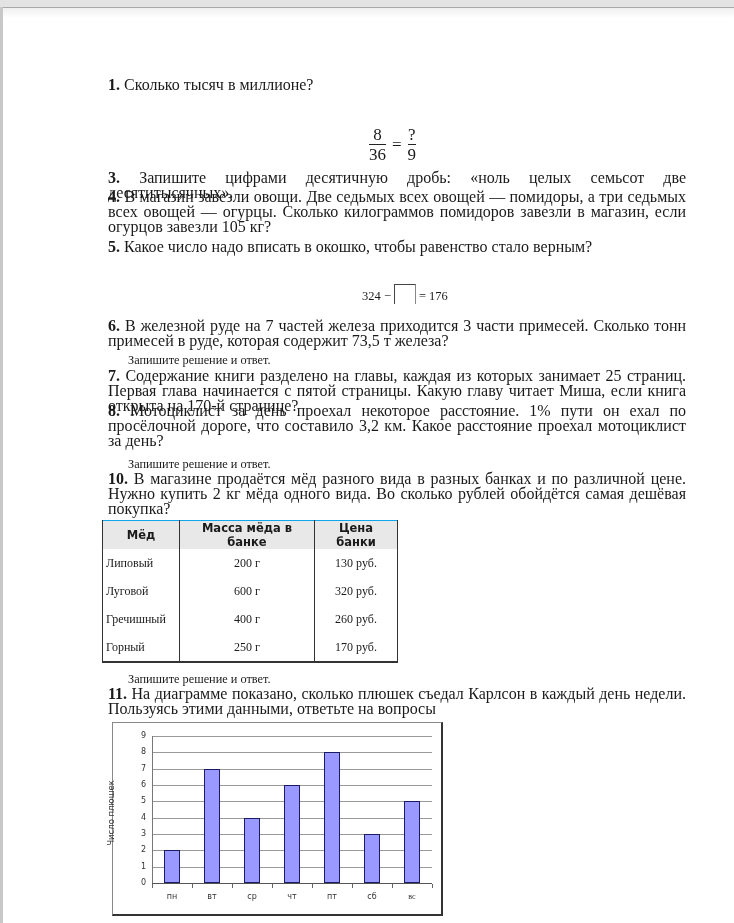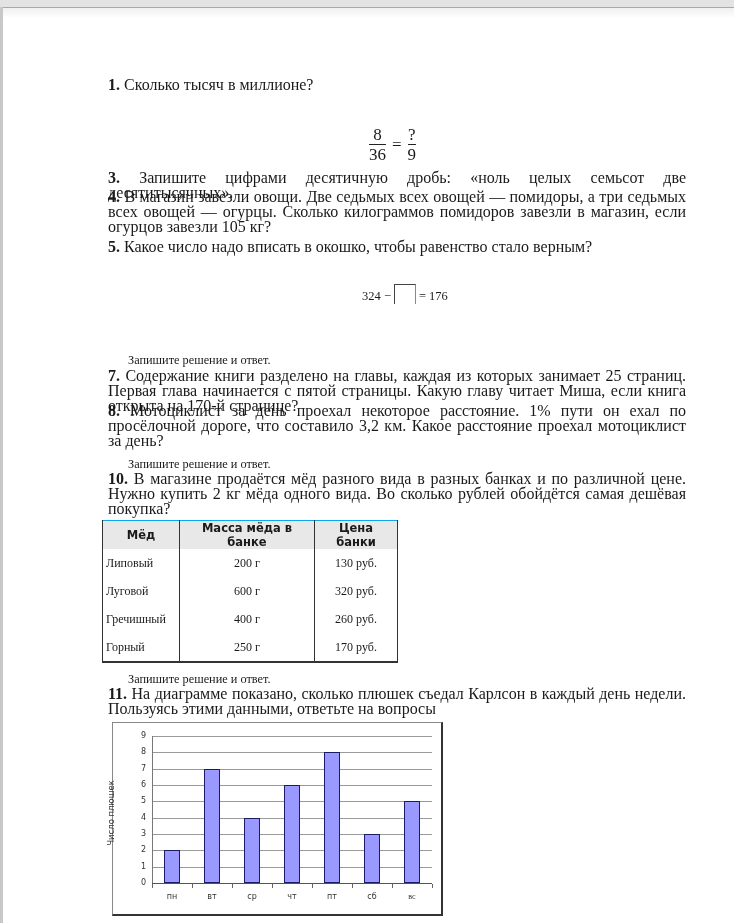--- a/index.html
+++ b/index.html
@@ -76,20 +76,23 @@
 
   <div class="p" style="top:239px">
     <b>5.</b> <span>Какое число надо вписать в окошко, чтобы равенство стало верным?</span>
   </div>
   <div class="eq2">
     <span>324 −</span>
     <span class="box"></span>
     <span>= 176</span>
   </div>
 
+  <div class="p" style="top:318px">
+    <b>6.</b> <span>В железной руде на 7 частей железа приходится 3 части примесей. Сколько тонн примесей в руде, которая содержит 73,5 т железа?</span>
+  </div>
   <div class="indent" style="top:353px">Запишите решение и ответ.</div>
 
   <div class="p" style="top:368px">
     <b>7.</b> <span>Содержание книги разделено на главы, каждая из которых занимает 25 страниц. Первая глава начинается с пятой страницы. Какую главу читает Миша, если книга открыта на 170-й странице?</span>
   </div>
 
   <div class="p" style="top:403px">
     <b>8.</b> <span>Мотоциклист за день проехал некоторое расстояние. 1% пути он ехал по просёлочной дороге, что составило 3,2 км. Какое расстояние проехал мотоциклист за день?</span>
   </div>
 

